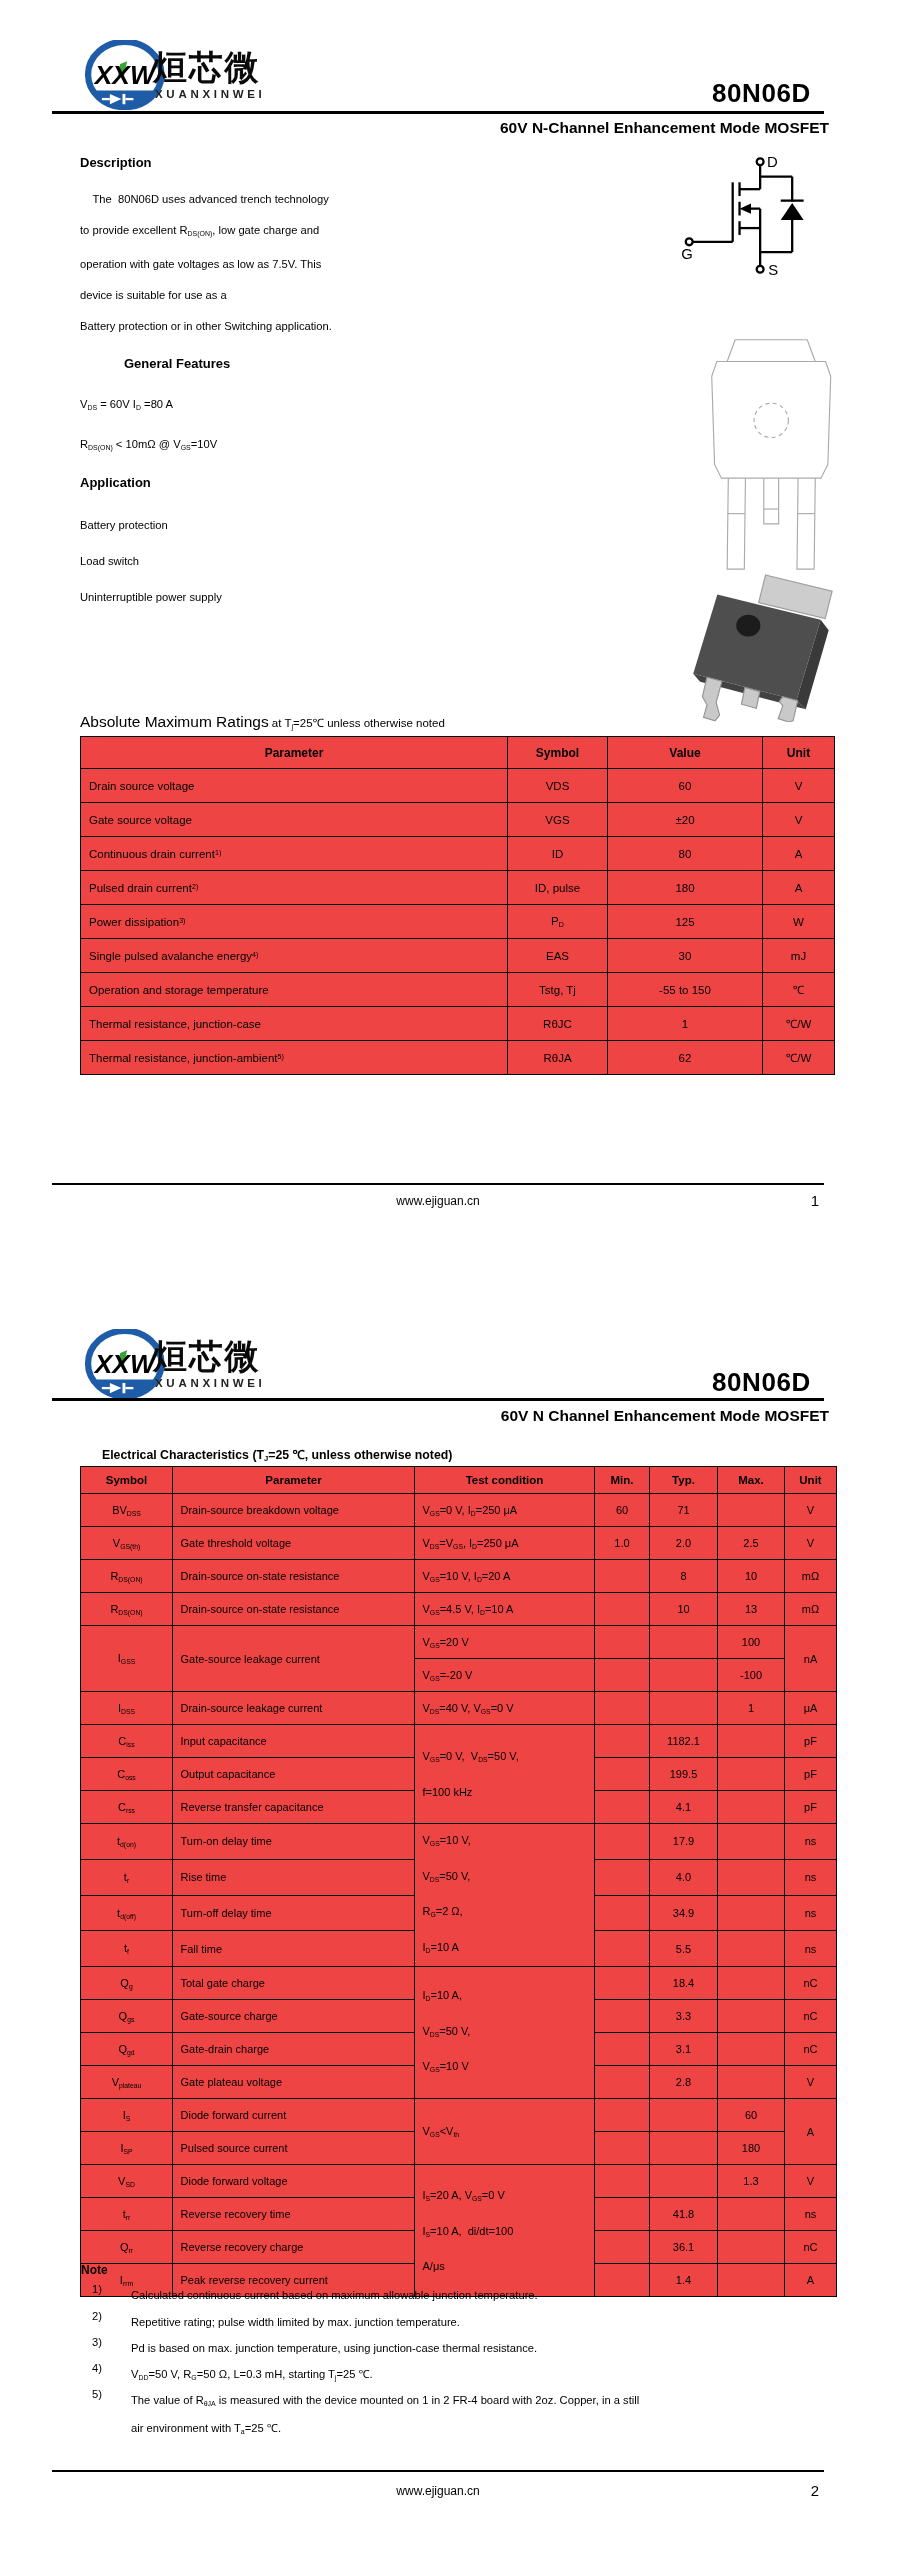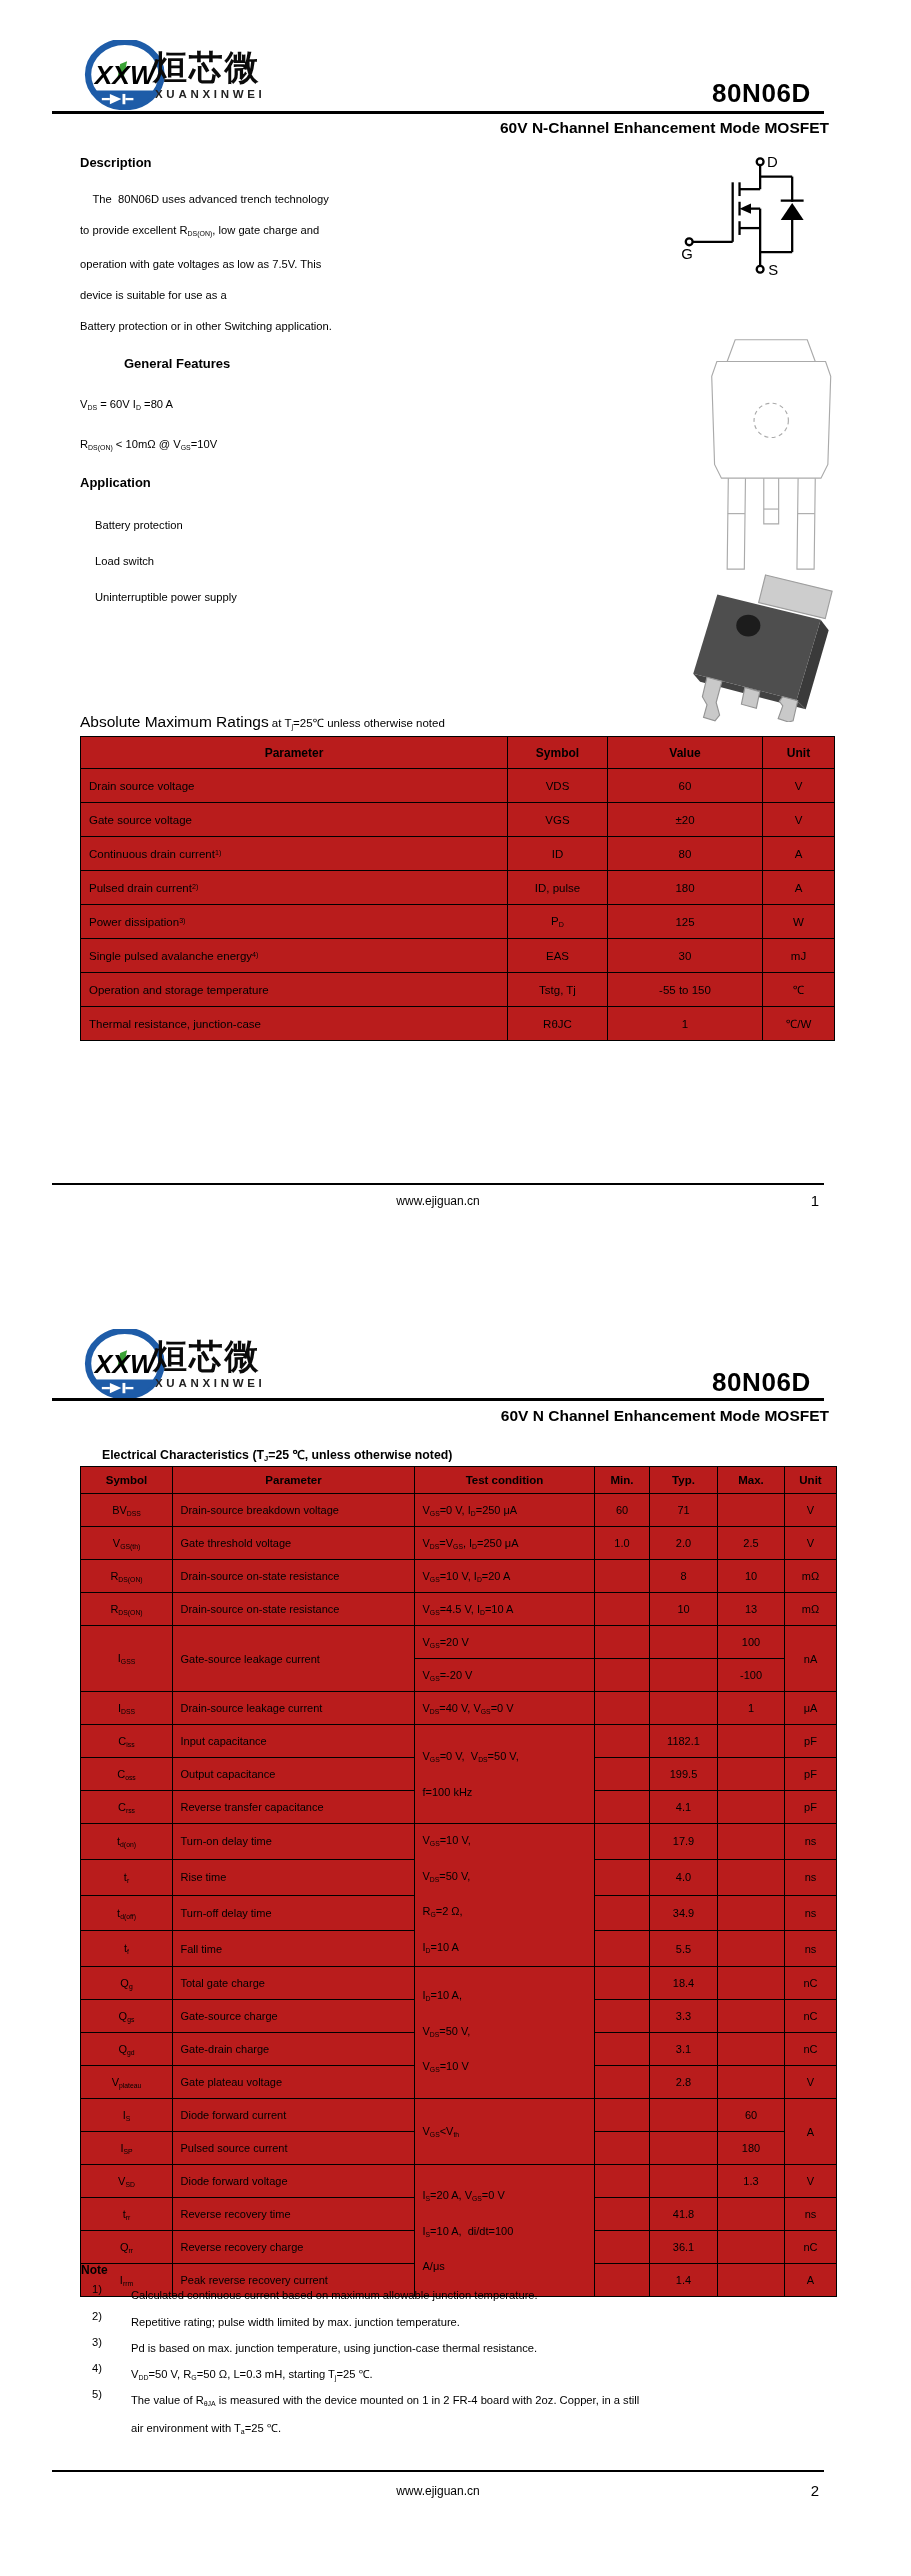--- a/index.html
+++ b/index.html
@@ -9,26 +9,26 @@
   .pre{white-space:pre-wrap;}
   sub{font-size:62%;vertical-align:-0.22em;}
   sup{font-size:62%;vertical-align:0.45em;}
   .rule{position:absolute;background:#000;height:2.9px;}
   .partnum{font-size:26px;font-weight:700;letter-spacing:0.6px;text-align:right;}
   .subtitle{font-size:15.5px;font-weight:700;text-align:right;}
   .h2{font-size:13px;font-weight:700;}
   .body-line{font-size:11.2px;}
   .dl{line-height:31px;}
   .gfl{line-height:37px;}
-  .apl{line-height:36px;margin-left:15px;}
+  .apl{line-height:36px;}
   
   .logo-cn{position:absolute;left:73px;top:4.6px;font-size:34px;font-weight:700;letter-spacing:1.7px;color:#0a0a0a;}
   .logo-en{position:absolute;left:75px;top:48px;font-size:11.5px;font-weight:600;letter-spacing:3.7px;color:#222;}
   
-  table{border-collapse:collapse;table-layout:fixed;position:absolute;border:1.7px solid #000;background:#b91c1c;}
+  table{border-collapse:collapse;table-layout:fixed;position:absolute;border:1.7px solid #000;background:#ef4444;}
   td,th{border:1.1px solid #000;text-align:center;vertical-align:middle;padding:0 4.6px;}
   .t1{left:80px;top:736px;width:754px;}
   .t1 th{height:31px;font-size:12px;font-weight:700;}
   .t1 td{height:33px;font-size:11.5px;}
   .t1 td.param{text-align:left;padding-left:8px;}
   .t2{left:80px;top:1466px;width:754px;}
   .t2 th{height:26px;font-size:11.5px;font-weight:700;}
   .t2 td{height:32px;font-size:11px;}
   .t2 td.param,.t2 td.cond{text-align:left;padding-left:7.5px;}
   .t2 td.ml{line-height:32px;white-space:pre-wrap;}
@@ -208,20 +208,26 @@
         <td>Tstg,  Tj</td>
         <td>-55 to 150</td>
         <td>℃</td>
       </tr>
   <tr>
         <td class="param">Thermal resistance, junction-case</td>
         <td>RθJC</td>
         <td>1</td>
         <td>℃/W</td>
       </tr>
+  <tr>
+        <td class="param">Thermal resistance, junction-ambient<sup>5)</sup></td>
+        <td>RθJA</td>
+        <td>62</td>
+        <td>℃/W</td>
+      </tr>
 </tbody>
   </table>
 
 <div class="rule" style="left:52px;top:1183px;width:772px;height:2.3px;"></div>
 <div class="footer-site" style="top:1194px;">www.ejiguan.cn</div>
 <div class="footer-page" style="top:1192px;">1</div>
 
 <div class="abs" style="left:80px;top:1329px;width:275px;height:69px;">
   <svg width="89" height="70" viewBox="0 0 155 122">
     <clipPath id="lc2">

